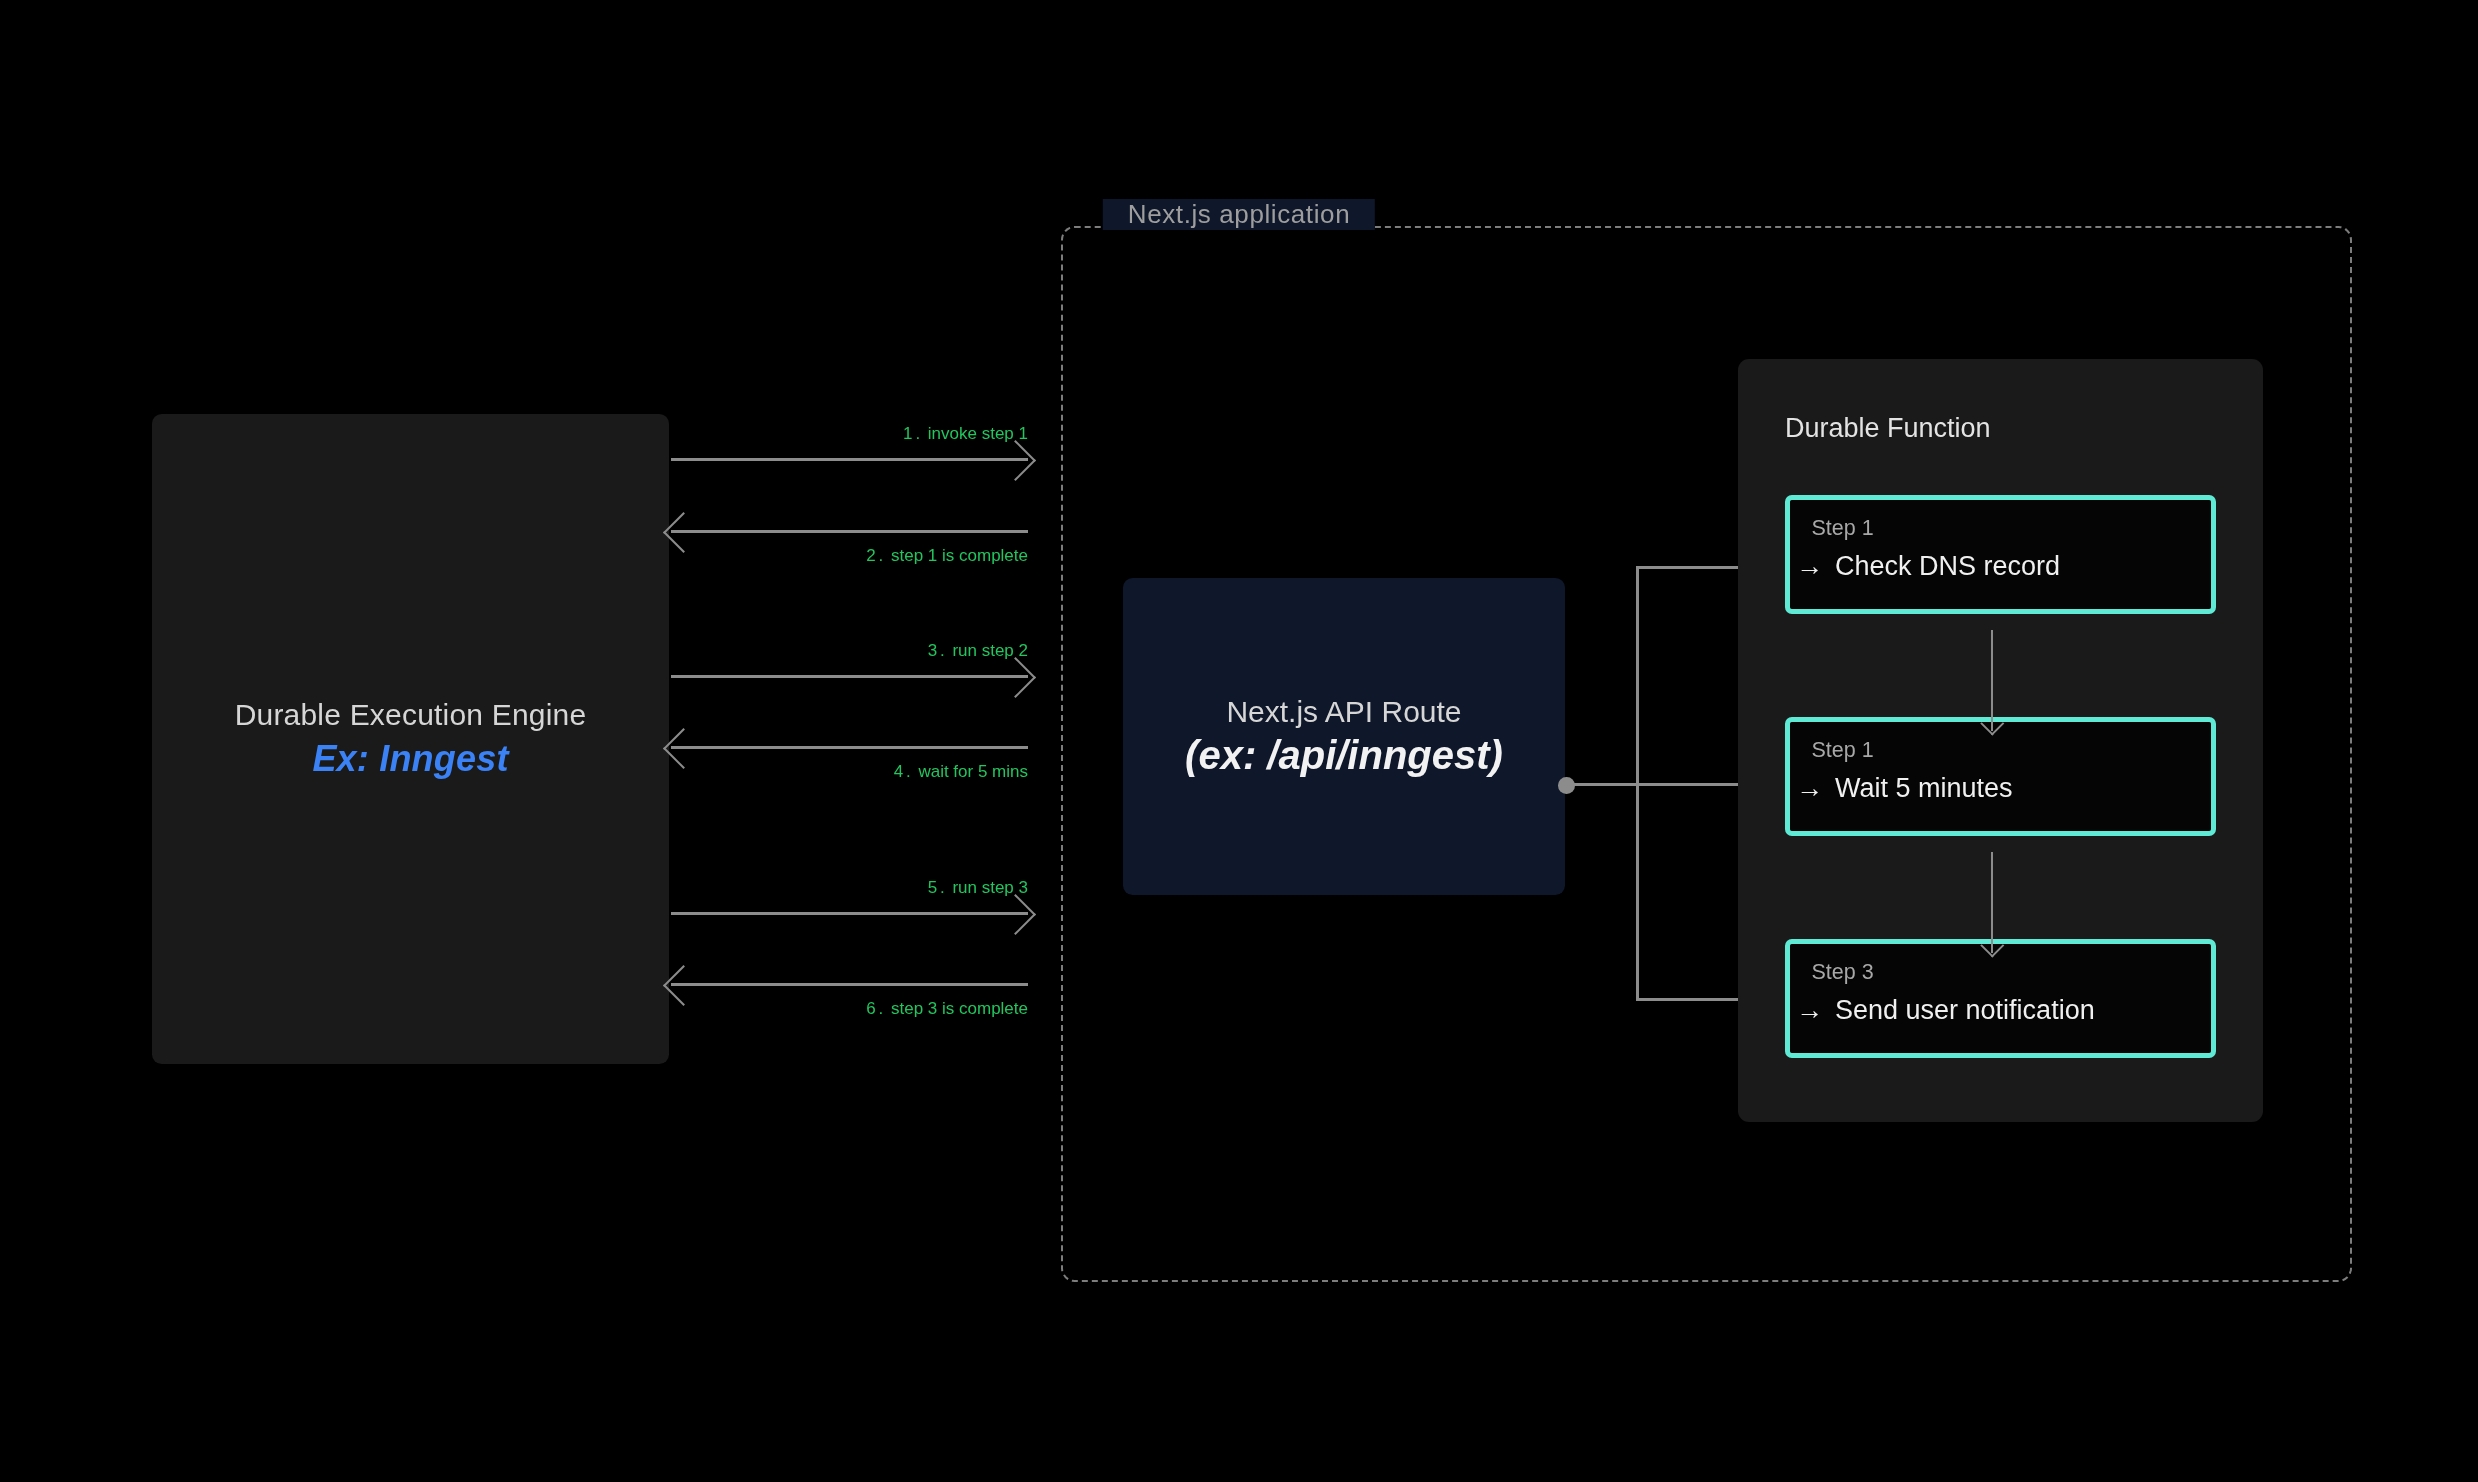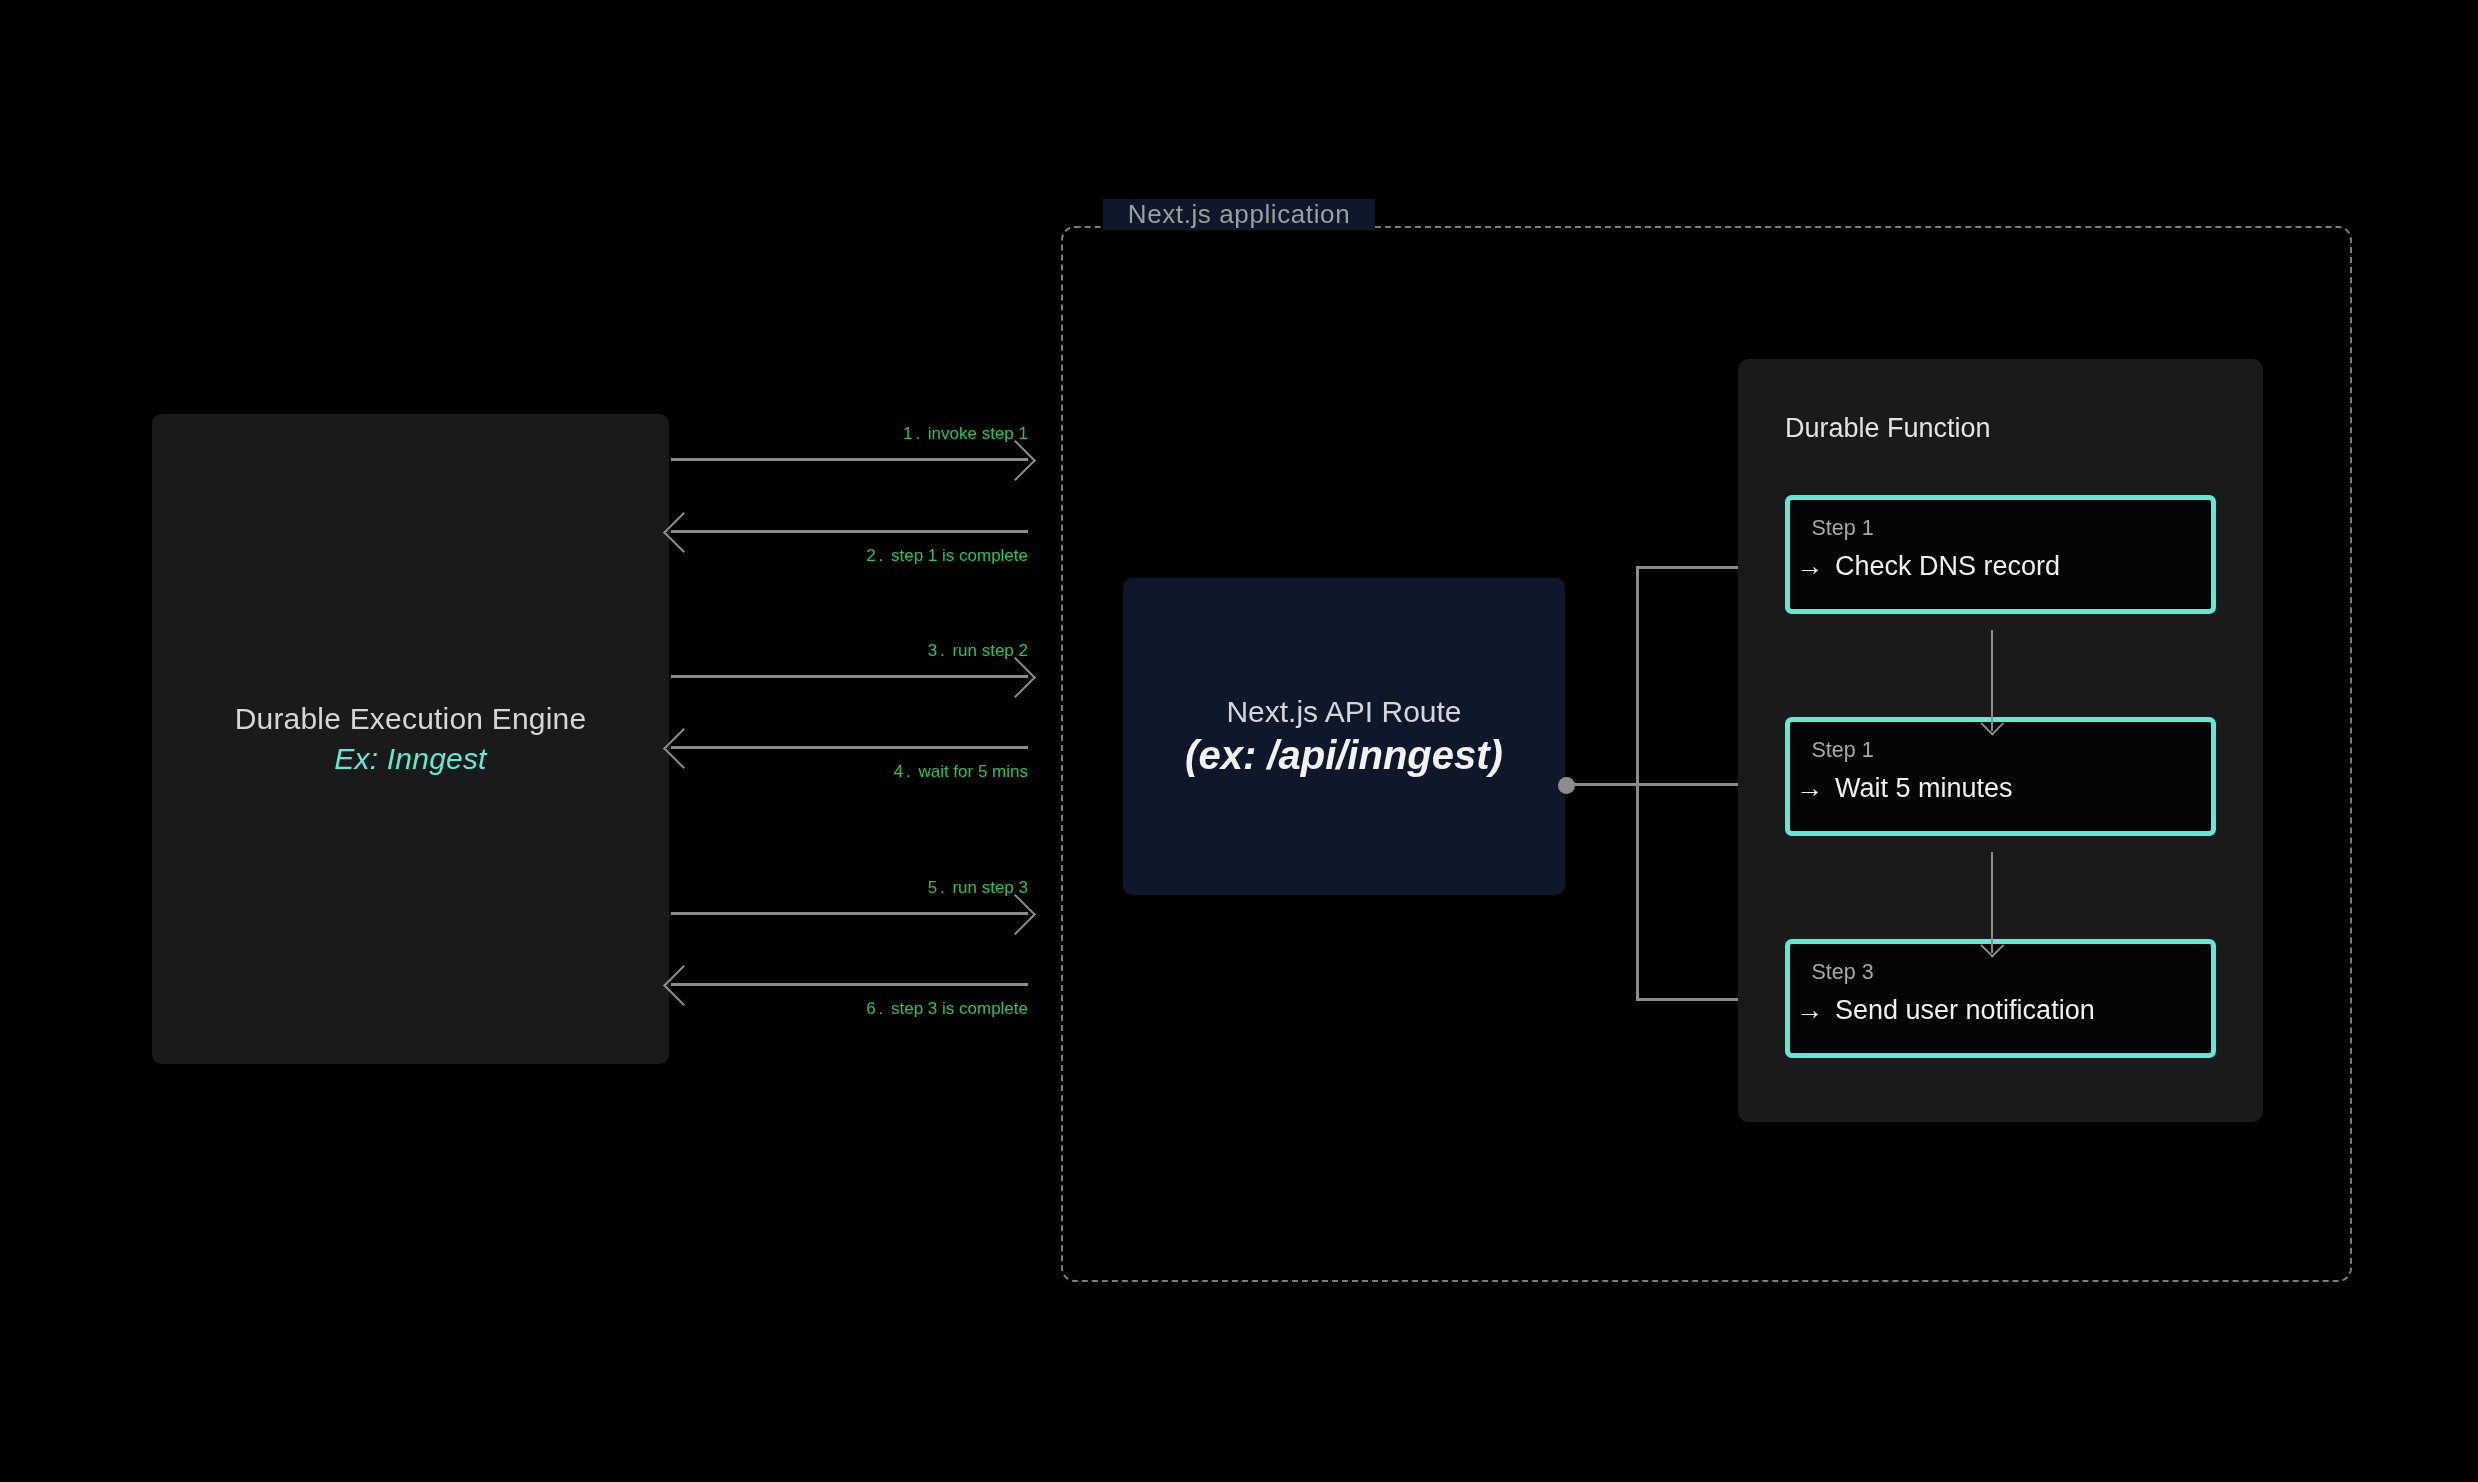--- a/index.html
+++ b/index.html
@@ -41,24 +41,24 @@
     align-items: center;
     justify-content: center;
     gap: 5.9px;
   }
   .engine-title {
     color: #d6d6d6;
     font-size: 30px;
     letter-spacing: 0.2px;
   }
   .engine-sub {
-    color: #5eead4;
-    font-size: 30px;
+    color: #3b82f6;
+    font-size: 36px;
     font-style: italic;
-    font-weight: 400;
+    font-weight: 700;
     letter-spacing: 0.2px;
   }
 
   
   .arrow-row {
     position: absolute;
     left: 671px;
     width: 357px;
     height: 0;
   }

